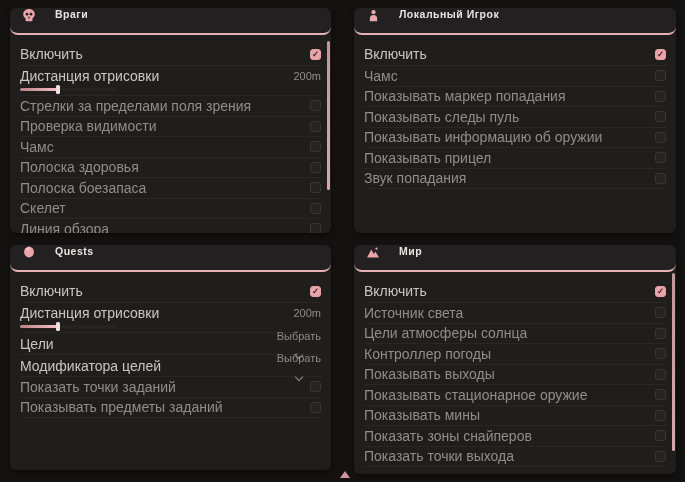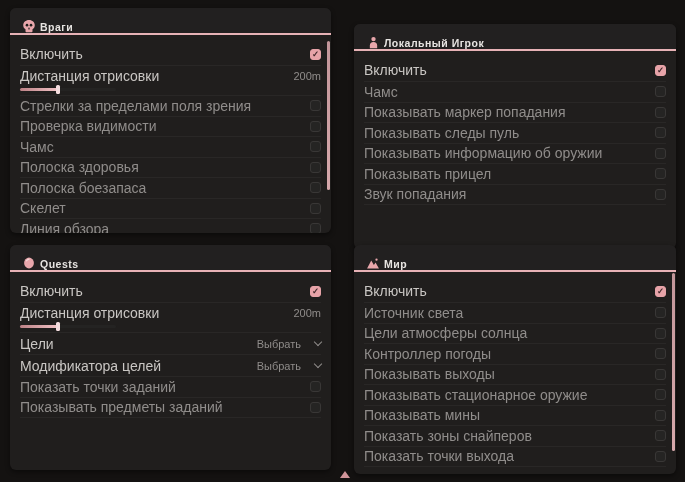--- a/index.html
+++ b/index.html
@@ -7,27 +7,27 @@
     width:685px;height:482px;position:relative;overflow:hidden;
     background:#141211;
     font-family:"Liberation Sans", sans-serif;
     -webkit-font-smoothing:antialiased;
   }
   .panel{
     position:absolute;background:#201e1d;border-radius:6px;
     box-shadow:0 2px 5px rgba(0,0,0,.45);overflow:hidden;
   }
   .p0{left:10px;top:8px;width:321px;height:225px;}
-  .p1{left:354px;top:24px;width:322px;height:225px;}
+  .p1{left:354px;top:8px;width:322px;height:225px;}
   .p2{left:10px;top:245px;width:321px;height:225px;}
   .p3{left:354px;top:245px;width:322px;height:229px;}
 
   .header{
-    height:25px;display:flex;align-items:flex-end;gap:4px;
-    padding:0 12px;border-bottom:2px solid #e7b2b6;background:#222020;
+    height:25px;display:flex;align-items:flex-start;gap:19px;
+    padding:0 12px;border-bottom:2px solid #e7b2b6;background:#222020;border-radius:8px;
   }
   .icon{width:14px;height:14px;display:inline-flex;align-items:center;justify-content:center;}
   .icon svg{display:block;}
   .title{
     font-size:10.5px;font-weight:700;color:#e7e4e1;letter-spacing:.5px;
   }
   .content{padding:8px 10px 0 10px;position:relative;}
 
   .row{
     display:flex;align-items:center;justify-content:space-between;
@@ -61,21 +61,21 @@
   }
   .fill{
     width:40%;height:100%;border-radius:2px;position:relative;
     background:linear-gradient(90deg,#bd8286,#f2c3c6);
   }
   .handle{
     position:absolute;right:-2px;top:-3px;width:4px;height:9px;
     border-radius:1.5px;background:#f4dddf;display:block;
   }
 
-  .dd{display:flex;align-items:center;gap:14px;}
+  .dd{display:flex;align-items:center;gap:14px;flex-direction:column;}
   .chev{
     width:5px;height:5px;display:inline-block;margin-top:-4px;
     border-right:1.5px solid #8f8c8a;border-bottom:1.5px solid #8f8c8a;
     transform:rotate(45deg);
   }
 
   .scrollbar{
     position:absolute;right:1px;width:3px;border-radius:2px;
     background:linear-gradient(#c3969a,#d6a8ab);
   }

